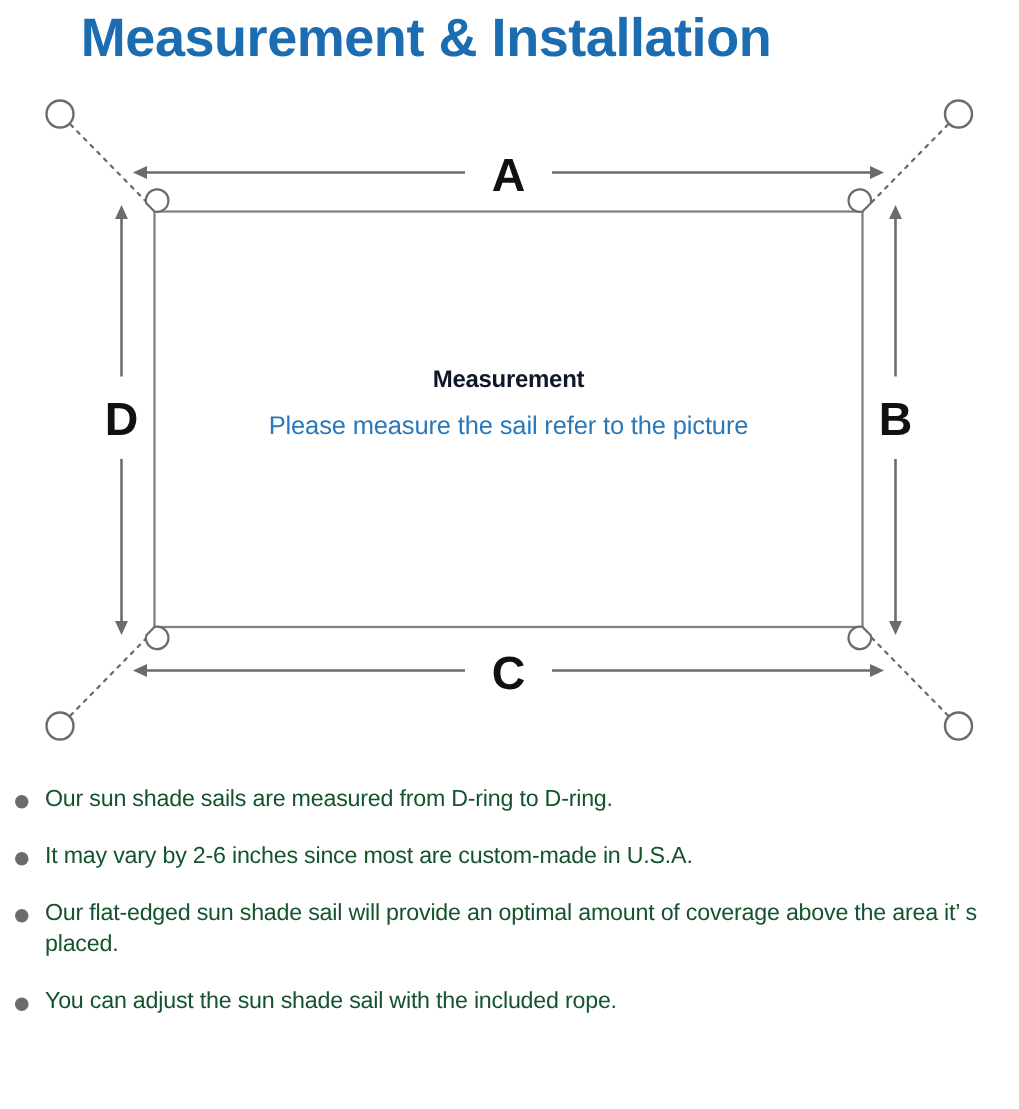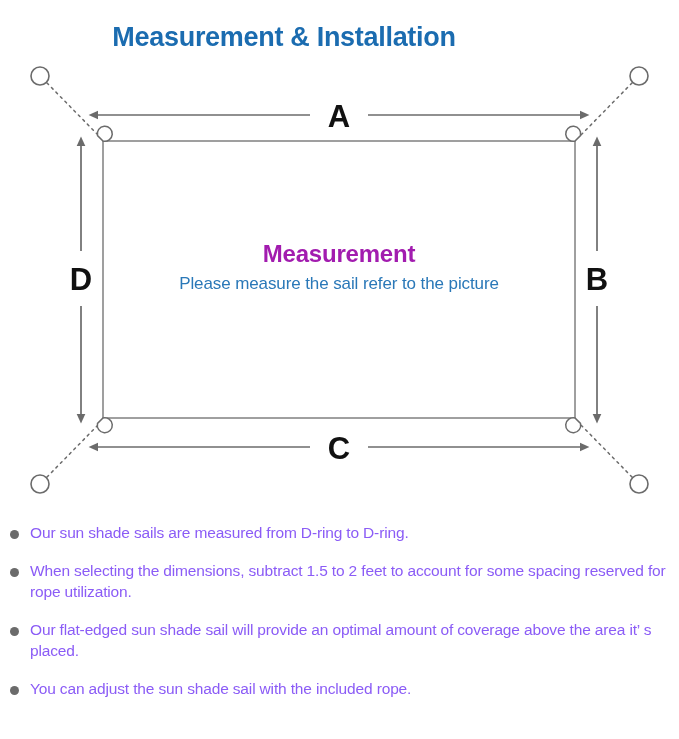--- a/index.html
+++ b/index.html
@@ -14,26 +14,26 @@
     font-family: "Liberation Sans", sans-serif;
     overflow: hidden;
   }
 
   #page-title {
     position: absolute;
     left: 0;
     top: 0;
     width: 568px;
     text-align: center;
-    font-size: 27px;
+    font-size: 36px;
     font-weight: bold;
     color: #1b6cb0;
     letter-spacing: -0.3px;
     line-height: 38px;
-    padding-top: 18px;
+    padding-top: 6px;
     white-space: nowrap;
   }
 
   #diagram-area {
     position: absolute;
     left: 0;
     top: 44px;
     width: 679px;
     height: 478px;
   }
@@ -43,23 +43,23 @@
 
   .center-block {
     position: absolute;
     left: 103px;
     top: 195px;
     width: 472px;
     text-align: center;
     pointer-events: none;
   }
   .center-title {
-    font-size: 24px;
+    font-size: 16px;
     font-weight: bold;
-    color: #a21caf;
+    color: #0f172a;
     line-height: 30px;
     letter-spacing: -0.2px;
   }
   .center-sub {
     font-size: 17px;
     color: #2a78b8;
     line-height: 22px;
     margin-top: 4px;
     letter-spacing: -0.1px;
   }
@@ -81,21 +81,21 @@
     width: 9px;
     height: 9px;
     border-radius: 50%;
     background: #6b6b6b;
     margin-top: 8px;
     margin-right: 11px;
   }
   .note-text {
     flex: 1 1 auto;
     font-size: 15.5px;
-    color: #8b5cf6;
+    color: #14532d;
     line-height: 21px;
     letter-spacing: -0.15px;
   }
 </style>
 </head>
 <body>
 
 <div id="page-title">Measurement &amp; Installation</div>
 
 <div id="diagram-area">
@@ -173,21 +173,21 @@
   </div>
 </div>
 
 <div id="notes-list">
   <div class="note-row">
     <span class="note-bullet"></span>
     <span class="note-text">Our sun shade sails are measured from D-ring to D-ring.</span>
   </div>
   <div class="note-row">
     <span class="note-bullet"></span>
-    <span class="note-text">When selecting the dimensions, subtract 1.5 to 2 feet to account for some spacing reserved for rope utilization.</span>
+    <span class="note-text">It may vary by 2-6 inches since most are custom-made in U.S.A.</span>
   </div>
   <div class="note-row">
     <span class="note-bullet"></span>
     <span class="note-text">Our flat-edged sun shade sail will provide an optimal amount of coverage above the area it’  s placed.</span>
   </div>
   <div class="note-row">
     <span class="note-bullet"></span>
     <span class="note-text">You can adjust the sun shade sail with the included rope.</span>
   </div>
 </div>

